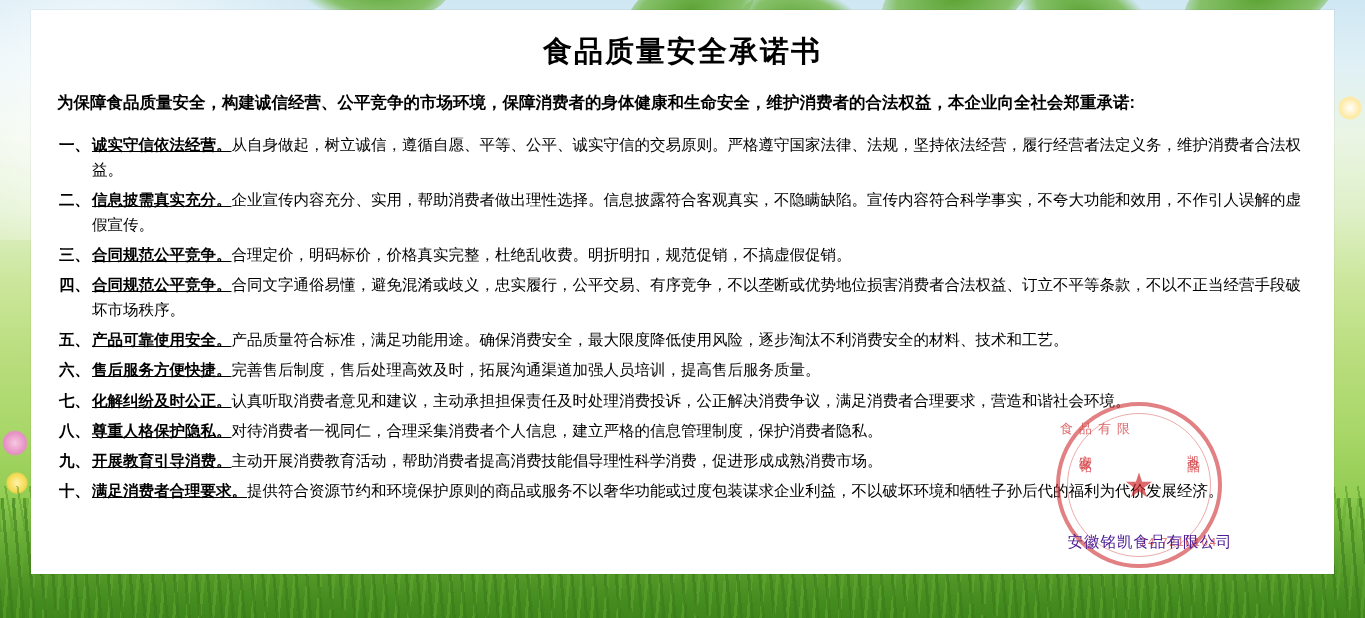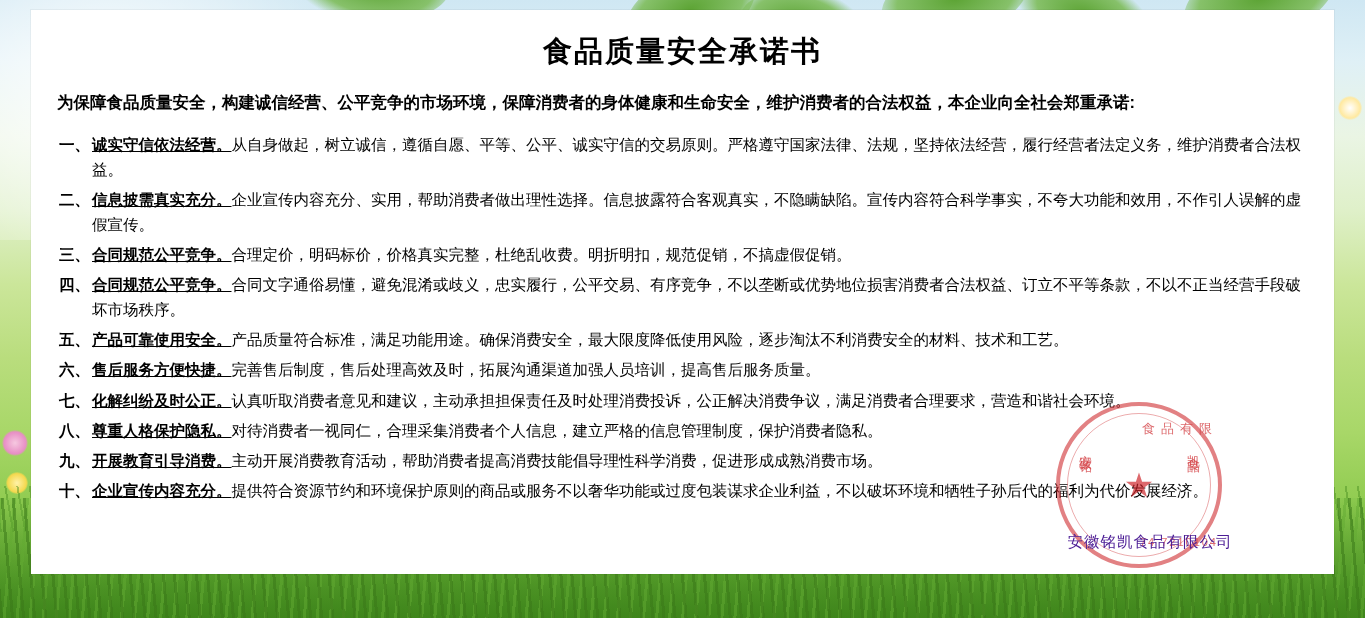--- a/index.html
+++ b/index.html
@@ -173,21 +173,21 @@
     transform: translate(-50%, -50%);
     color: rgba(205, 35, 40, 0.8);
     font-size: 34px;
     line-height: 1;
   }
   .seal-text-top {
     position: absolute;
     left: 0;
     right: 0;
     top: 14px;
-    text-align: right;
+    text-align: left;
     font-size: 13px;
     color: rgba(205, 35, 40, 0.8);
     letter-spacing: 6px;
   }
   .seal-text-bottom {
     position: absolute;
     left: 0;
     right: 0;
     bottom: 16px;
     text-align: right;
@@ -297,21 +297,21 @@
         <div class="clause">
           <span class="clause-num">九、</span>
           <span class="clause-body">
             <span class="clause-head">开展教育引导消费。</span><span class="clause-text">主动开展消费教育活动，帮助消费者提高消费技能倡导理性科学消费，促进形成成熟消费市场。</span>
           </span>
         </div>
 
         <div class="clause">
           <span class="clause-num">十、</span>
           <span class="clause-body">
-            <span class="clause-head">企业宣传内容充分。</span><span class="clause-text">提供符合资源节约和环境保护原则的商品或服务不以奢华功能或过度包装谋求企业利益，不以破坏环境和牺牲子孙后代的福利为代价发展经济。</span>
+            <span class="clause-head">满足消费者合理要求。</span><span class="clause-text">提供符合资源节约和环境保护原则的商品或服务不以奢华功能或过度包装谋求企业利益，不以破坏环境和牺牲子孙后代的福利为代价发展经济。</span>
           </span>
         </div>
 
       </div>
 
       <div class="seal">
         <div class="seal-text-top">食品有限</div>
         <div class="seal-arc-left">安徽铭</div>
         <div class="seal-arc-right">凯食品</div>
         <div class="seal-star">★</div>

